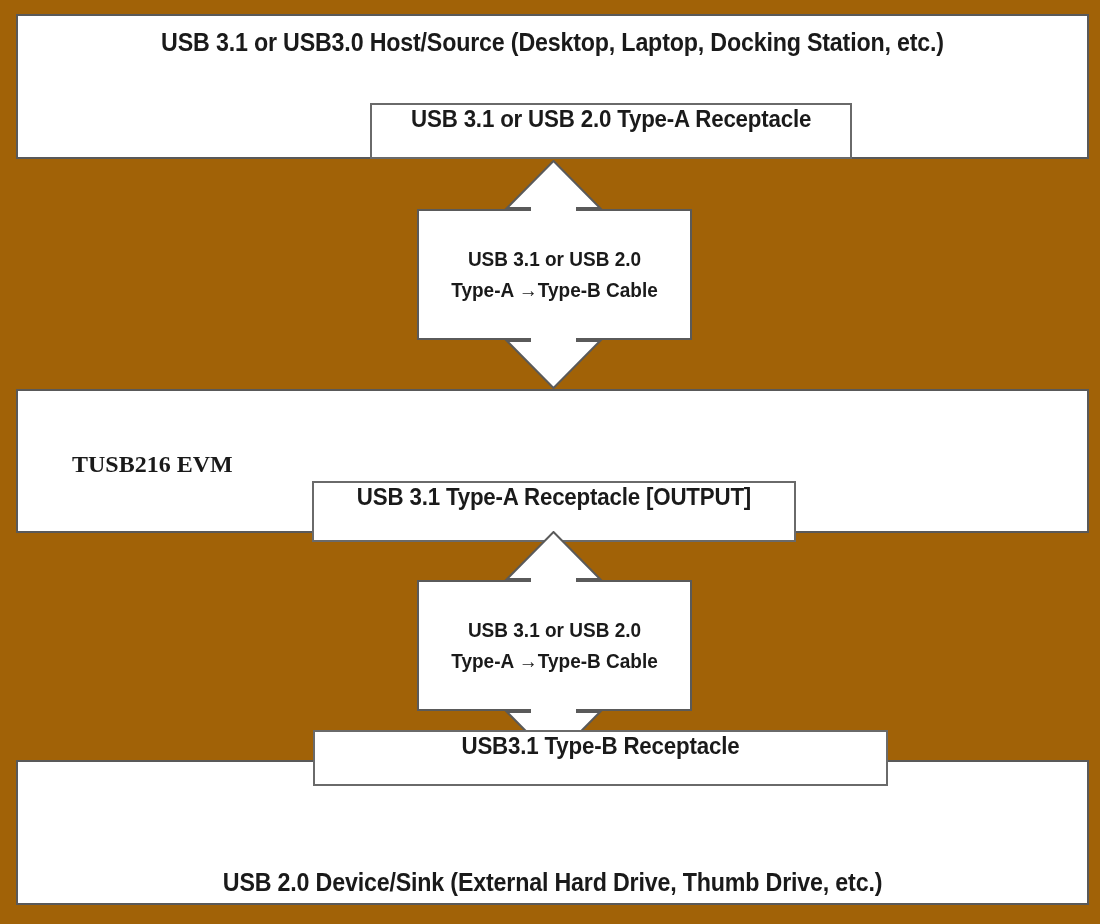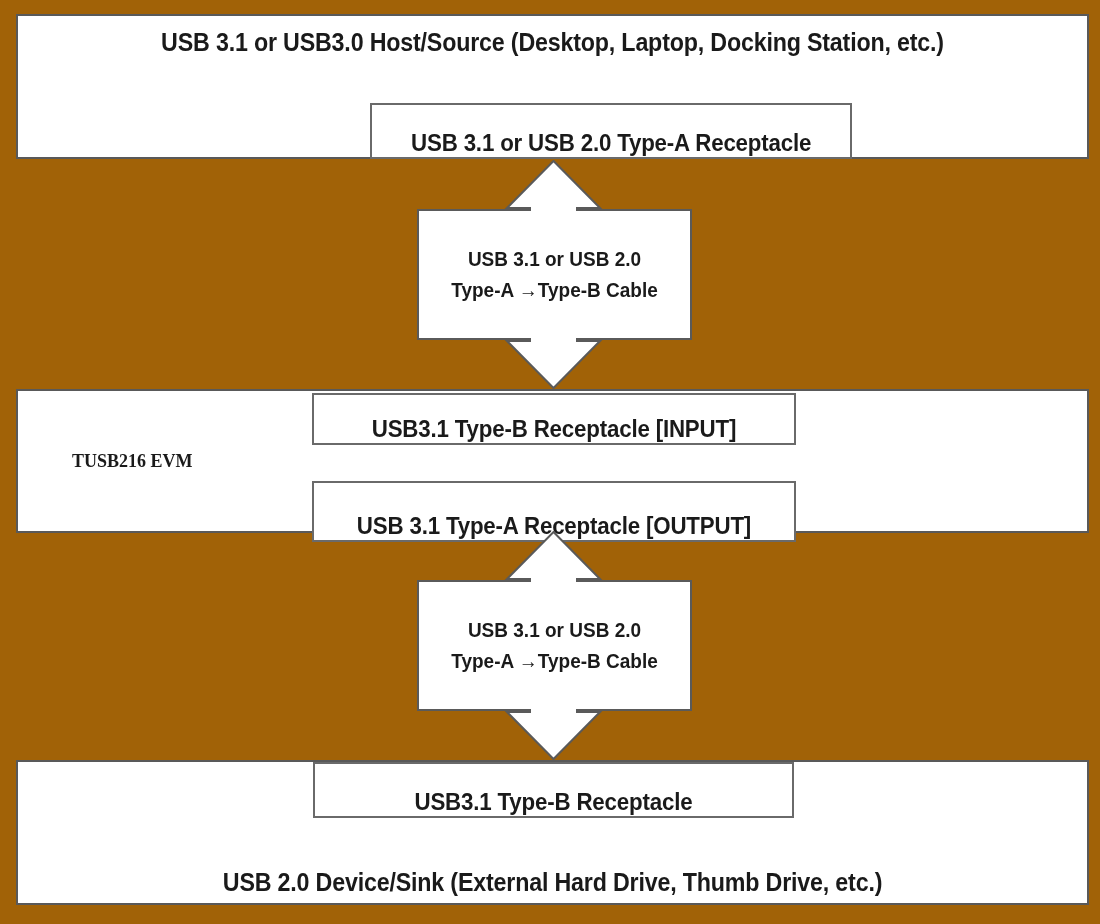--- a/index.html
+++ b/index.html
@@ -27,21 +27,21 @@
     background: #ffffff;
   }
 
   
   .recept-box {
     position: absolute;
     box-sizing: border-box;
     border: 2px solid #6a6a6a;
     background: #ffffff;
     display: flex;
-    align-items: flex-end;
+    align-items: flex-start;
     justify-content: center;
   }
 
   
   .lbl {
     color: #1a1a1a;
     font-weight: bold;
     text-align: center;
     letter-spacing: -0.2px;
     line-height: 1.15;
@@ -55,21 +55,21 @@
     text-align: center;
     left: 0;
   }
   .recept-lbl {
     font-size: 24px;
   }
   .evm-lbl {
     position: absolute;
     font-family: "Liberation Serif", "DejaVu Serif", serif;
     font-weight: bold;
-    font-size: 18px;
+    font-size: 24px;
     color: #1a1a1a;
     white-space: nowrap;
     transform: none;
   }
 
   
   .cable {
     position: absolute;
   }
   .cable svg {
@@ -108,40 +108,37 @@
     <div class="cable-text" style="top:84px;">
       <div>USB 3.1 or USB 2.0</div>
       <div>Type-A →Type-B Cable</div>
     </div>
   </div>
 
   <div class="outer-box" style="left:16px; top:389px; width:1073px; height:144px;">
   </div>
   <div class="evm-lbl" style="left:72px; top:451px;">TUSB216 EVM</div>
 
-  <div class="recept-box" style="left:312px; top:393px; width:484px; height:52px;">
-    <span class="lbl recept-lbl">USB3.1 Type-B Receptacle [INPUT]</span>
-  </div>
 
   <div class="recept-box" style="left:312px; top:481px; width:484px; height:61px;">
     <span class="lbl recept-lbl">USB 3.1 Type-A Receptacle [OUTPUT]</span>
   </div>
 
   <div class="cable" style="left:417px; top:531px; width:275px; height:229px;">
     <svg width="275" height="229" viewBox="0 0 275 229">
       <polygon points="136.5,1 183,48 160,48 160,50 274,50 274,179 160,179 160,181 183,181 136.5,228 90,181 113,181 113,179 1,179 1,50 113,50 113,48 90,48" fill="#ffffff" stroke="#5a5a5a" stroke-width="2" stroke-linejoin="miter"></polygon>
     </svg>
     <div class="cable-text" style="top:84px;">
       <div>USB 3.1 or USB 2.0</div>
       <div>Type-A →Type-B Cable</div>
     </div>
   </div>
 
   <div class="outer-box" style="left:16px; top:760px; width:1073px; height:145px;">
   </div>
 
-  <div class="recept-box" style="left:313px; top:762px; width:481px; height:56px;">
+  <div class="recept-box" style="left:313px; top:730px; width:575px; height:56px;">
     <span class="lbl recept-lbl">USB3.1 Type-B Receptacle</span>
   </div>
 
   <div class="lbl title-lbl" style="left:16px; top:868px; width:1073px;">USB 2.0 Device/Sink (External Hard Drive, Thumb Drive, etc.)</div>
 
 </div>
 
 </body></html>

